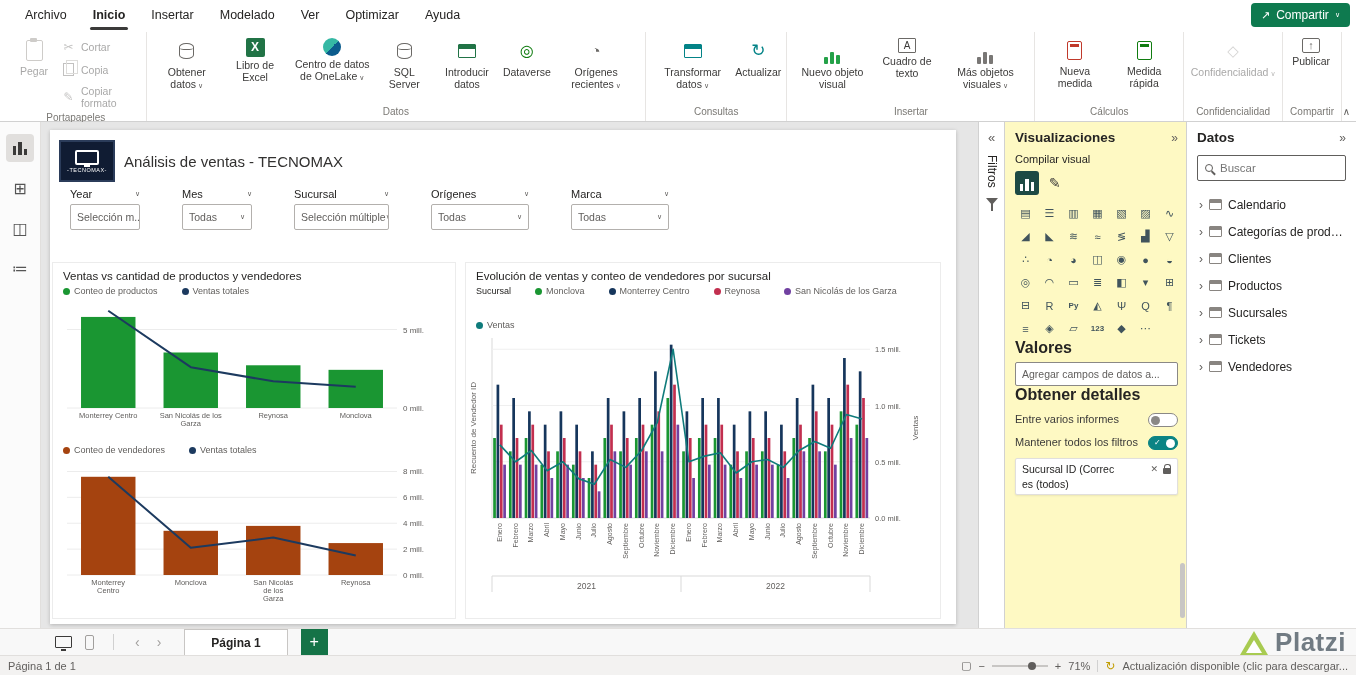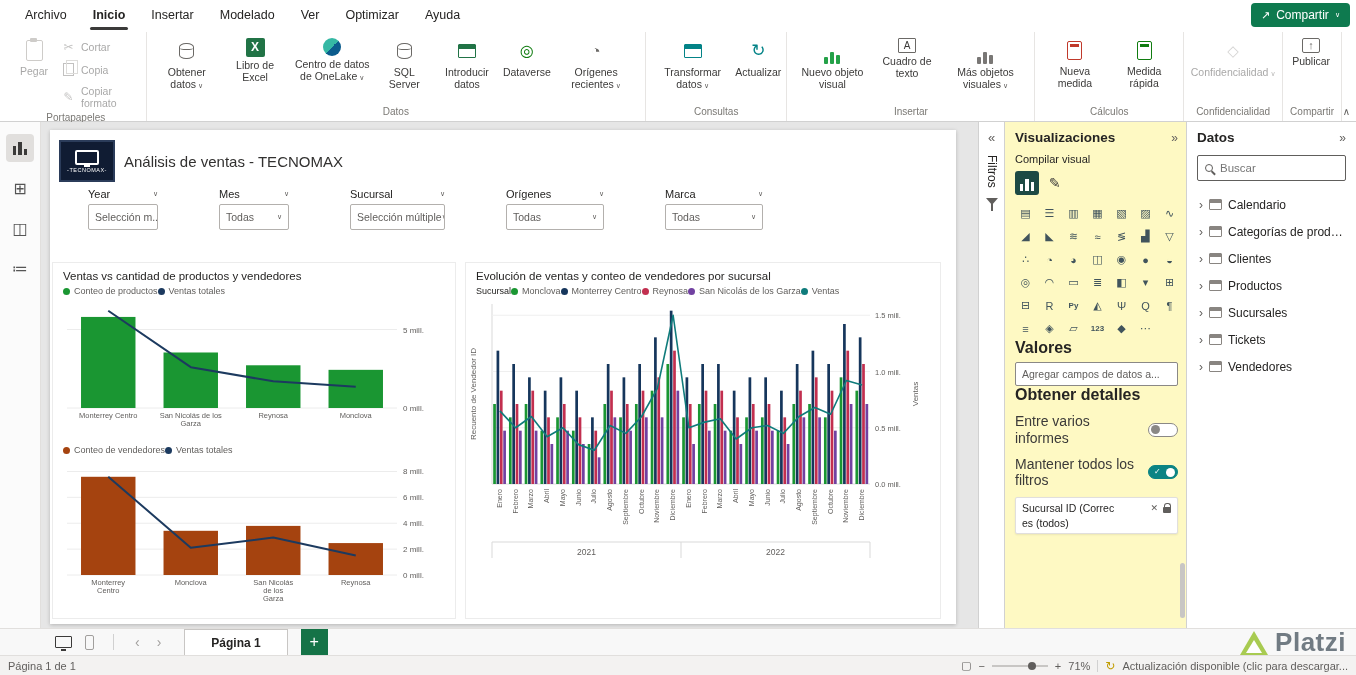--- a/index.html
+++ b/index.html
@@ -63,30 +63,30 @@
   #page{position:absolute;left:9px;top:8px;width:906px;height:494px;background:#fff;box-shadow:0 1px 4px rgba(0,0,0,.22)}
   #canvas-scroll{position:absolute;right:2px;top:8px;width:9px;height:494px}
   #canvas-scroll .thumb{width:7px;height:205px;background:#c8c6c4;border-radius:4px;margin:0 auto}
 
   .logo{position:absolute;left:9px;top:10px;width:56px;height:42px;background:#101c33;border:2px solid #2b3c5a;display:flex;flex-direction:column;align-items:center;justify-content:center;gap:2px}
   .logo-mon{width:24px;height:15px;border:2px solid #fff;border-radius:2px;position:relative}
   .logo-mon::after{content:'';position:absolute;left:7px;bottom:-4px;width:6px;height:2px;background:#fff}
   .logo-txt{font-size:5.5px;color:#fff;letter-spacing:.5px}
   #page-title{position:absolute;left:74px;top:23px;font-size:15px;color:#323130}
 
-  #slicers{position:absolute;left:38px;top:58px;display:flex;gap:61px}
+  #slicers{position:absolute;left:20px;top:58px;display:flex;gap:42px}
   .slicer .sl-h{display:flex;justify-content:space-between;align-items:center;font-size:11px;color:#252423;margin-bottom:4px;cursor:pointer}
   .slicer .sl-v{height:26px;border:1px solid #b3b0ad;border-radius:2px;background:#fff;display:flex;align-items:center;justify-content:space-between;padding:0 6px;font-size:10.5px;color:#605e5c;cursor:pointer;white-space:nowrap;overflow:hidden}
   .chevsm{font-size:7px;color:#605e5c}
 
   .visual{position:absolute;background:#fff;border:1px solid #ececec}
   #visual-left{left:2px;top:132px;width:404px;height:357px}
   #visual-right{left:415px;top:132px;width:476px;height:357px}
   .vtitle{font-size:11.5px;color:#252423;padding:7px 10px 2px}
-  .legend{display:flex;align-items:center;gap:0;padding:2px 10px;font-size:9px;color:#605e5c;flex-wrap:wrap}
+  .legend{display:flex;align-items:center;gap:24px;padding:2px 10px;font-size:9px;color:#605e5c;flex-wrap:wrap}
   .legend .ltitle{color:#252423}
   .litem{display:inline-flex;align-items:center;gap:4px}
   .dot{width:7px;height:7px;border-radius:50%;display:inline-block}
 
   
   #filters-strip{position:absolute;left:978px;top:122px;bottom:47px;width:26px;background:#fff;border-left:1px solid #d1d1d1;display:flex;flex-direction:column;align-items:center;padding-top:8px;gap:10px}
   #filters-strip .collapse{font-size:13px;color:#605e5c;cursor:pointer}
   #filters-strip .vtext{writing-mode:vertical-rl;font-size:12px;color:#252423}
   .funnel{width:0;height:0;border-left:6px solid transparent;border-right:6px solid transparent;border-top:7px solid #605e5c;position:relative}
   .funnel::after{content:'';position:absolute;left:-1px;top:-1px;width:2px;height:7px;background:#605e5c}
@@ -98,21 +98,21 @@
   .subtab{font-size:11px;color:#252423;margin-top:8px}
   #build-row{display:flex;align-items:center;gap:10px;margin-top:6px}
   .buildtab{width:24px;height:24px;background:#1d4a44;border-radius:3px;display:flex;align-items:flex-end;justify-content:center;gap:2px;padding-bottom:4px;cursor:pointer}
   .buildtab i{width:3.5px;background:#fff;display:block}
   .brush{font-size:14px;color:#3b3a39;cursor:pointer}
   #vgrid{margin-top:8px;display:grid;grid-template-columns:repeat(7,22px);gap:2px}
   .vicon{width:21px;height:21px;display:flex;align-items:center;justify-content:center;font-size:11px;color:#41545c;border-radius:2px;cursor:pointer}
   .vicon.txty{font-size:8px;font-weight:700}
   .sec-label{font-size:16px;font-weight:700;color:#252423;}
   .fieldbox{margin-top:5px;height:24px;border:1px solid #8a8886;border-radius:2px;background:#fff;font-size:10.5px;color:#605e5c;padding:0 6px;line-height:22px;white-space:nowrap;overflow:hidden;cursor:pointer}
-  .vrow{display:flex;justify-content:space-between;align-items:center;margin-top:9px;font-size:14px;color:#3b3a39;gap:6px}
+  .vrow{display:flex;justify-content:space-between;align-items:center;margin-top:9px;font-size:11px;color:#3b3a39;gap:6px}
   .vrow .vlab{line-height:1.2}
   .toggle{width:30px;height:14px;border-radius:8px;border:1px solid #8a8886;position:relative;flex:0 0 auto;cursor:pointer;background:#fff}
   .toggle .knob{width:9px;height:9px;border-radius:50%;background:#8a8886;position:absolute;top:1.5px;left:2px}
   .toggle.on{background:#0b8484;border-color:#0b8484}
   .toggle.on .knob{background:#fff;left:auto;right:2px}
   .toggle.on::before{content:'✓';color:#fff;font-size:8px;position:absolute;left:5px;top:1px}
   .chipwell{margin-top:8px;border:1px solid #e1dfdd;background:#fff;border-radius:2px;padding:4px 6px;box-shadow:0 1px 2px rgba(0,0,0,.08)}
   .chipline1{display:flex;align-items:center;gap:5px;font-size:10.5px;color:#252423}
   .chipline1 .txt{flex:1;white-space:nowrap;overflow:hidden}
   .xicon{font-size:9px;color:#605e5c;cursor:pointer}

